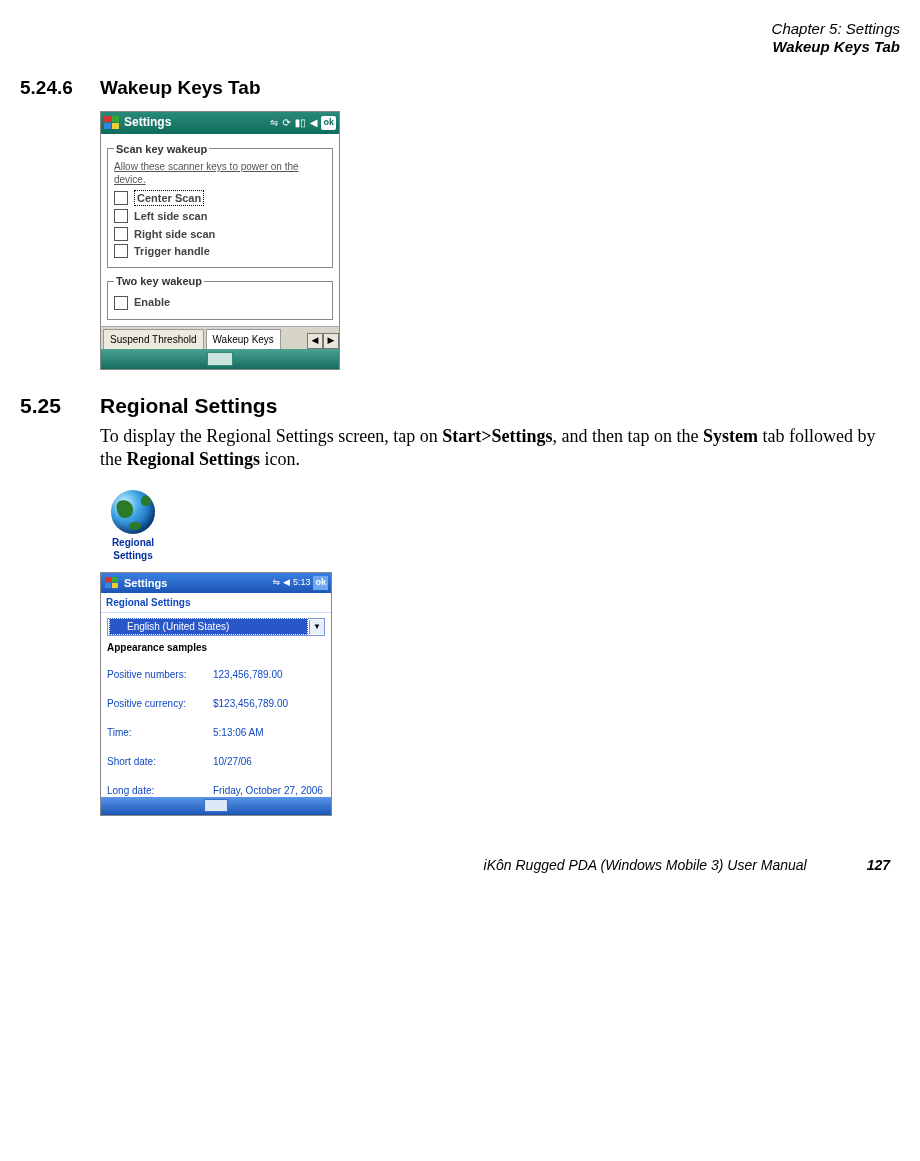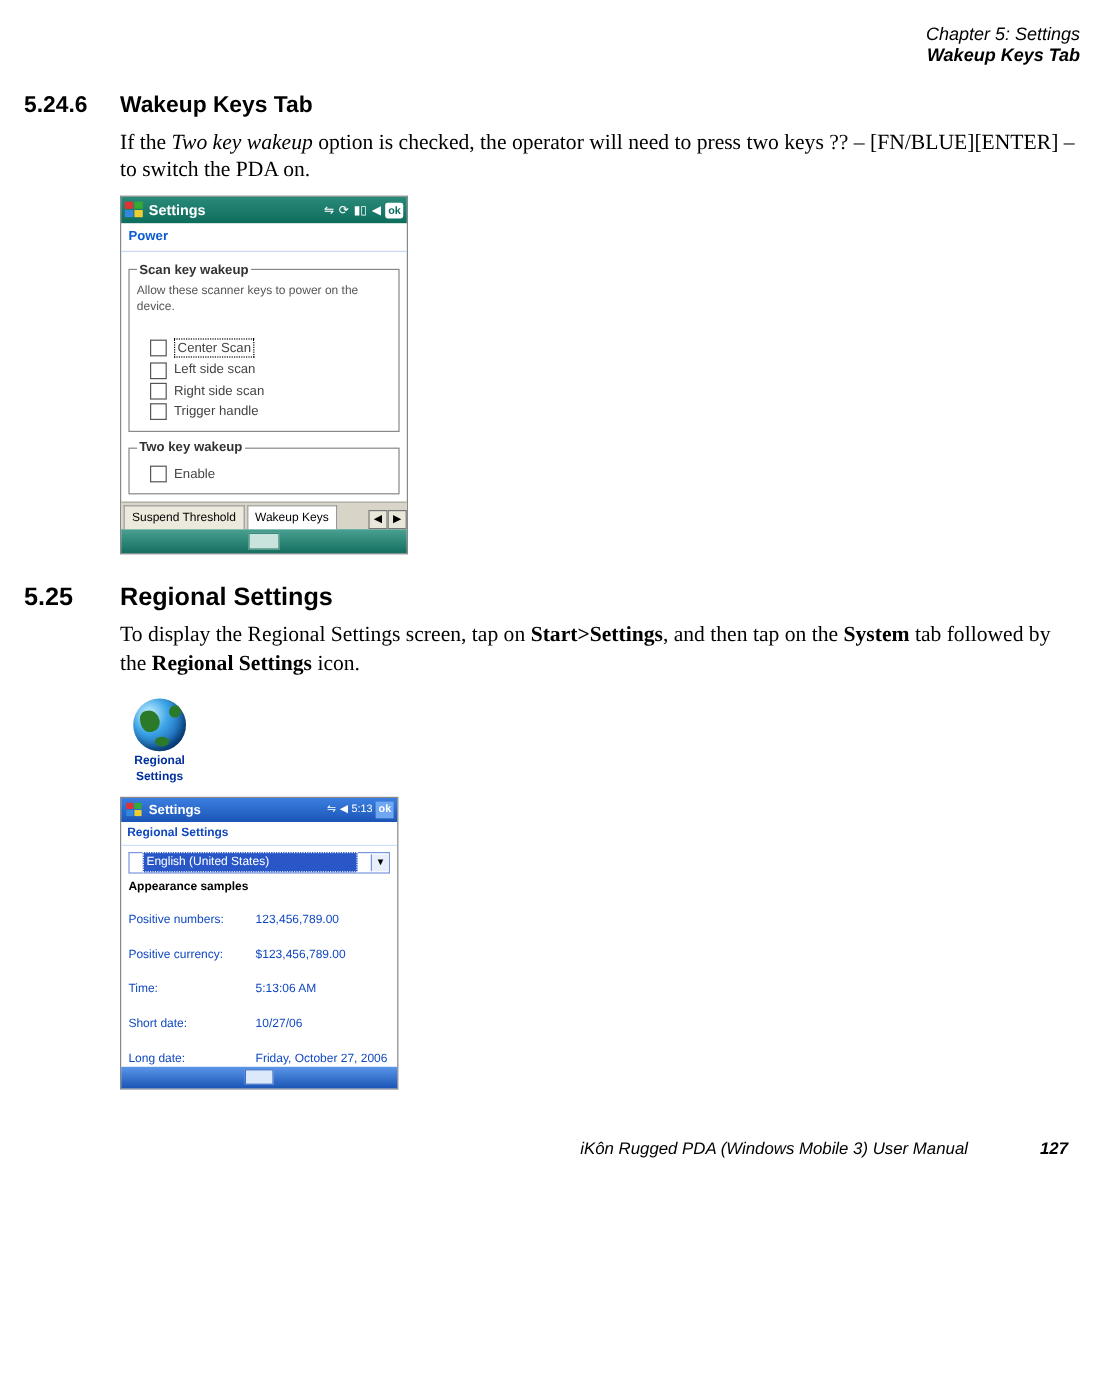--- a/index.html
+++ b/index.html
@@ -80,22 +80,22 @@
     border-bottom: 1px solid #c7d8ef;
     font-size: 11px;
   }
   .pda1-body { padding: 4px 6px 0 6px; color:#444; }
   fieldset.pda-fs {
     border: 1px solid #888;
     margin: 4px 0 6px 0;
     padding: 4px 6px 6px 6px;
   }
   fieldset.pda-fs legend { font-weight: bold; color:#333; font-size:11px; padding: 0 2px;}
-  .help-text { color:#555; font-size:10px; margin-bottom:20px;}
-  .chk-row { display:flex; align-items:center; margin: 3px 11px;}
+  .help-text { color:#555; font-size:10px; margin-bottom:4px;text-decoration:underline;}
+  .chk-row { display:flex; align-items:center; margin: 3px 0; font-weight: bold;}
   .chkbox {
     width: 12px; height: 12px; border: 1px solid #555; margin-right: 6px;
     flex: 0 0 auto; background:#fff;
   }
   .chk-label.selected { border: 1px dotted #000; padding: 0 2px;}
   .tabbar {
     display:flex; align-items:flex-end; height: 22px; background: #d8d4c8;
     border-top: 1px solid #aaa; font-size: 10px;
   }
   .tab {
@@ -159,22 +159,22 @@
   .pda2-tray { display:flex; gap:3px; align-items:center;}
   .tray2 { color:#fff; font-size:9px;}
   .ok2 { background:#6fa7f0; color:#fff; font-size:9px; font-weight:bold; padding:1px 2px;}
   .pda2-sub { color:#1048c0; font-weight:bold; padding:3px 5px; font-size:10px; border-bottom: 1px solid #cfe0ff;}
   .pda2-body { padding: 5px 6px 0 6px; }
   .combo {
     border: 1px solid #7a96df; height: 16px; display:flex; align-items:center;
     margin-bottom: 5px;
   }
   .combo-text {
-    flex:1; background:#2a57c7; color:#fff; padding: 1px 2px;
-    border: 1px dotted #fff; margin:11px; font-size:10px;
+    flex:1; background:#2a57c7; color:#fff; padding: 1px 17px;
+    border: 1px dotted #fff; margin:1px; font-size:10px;
   }
   .combo-btn {
     width: 14px; height: 14px; border-left:1px solid #7a96df;
     background:#e8eefb; text-align:center; font-size:8px; line-height:14px;
   }
   .samples-hdr { font-weight:bold; font-size:10px; color:#000; margin-bottom: 14px;}
   .samples { display:grid; grid-template-columns: 90px 1fr; row-gap: 2px; font-size:10px;gap:16px;}
   .samp-label { color:#1048c0;}
   .samp-val { color:#1048c0;}
   .tabbar2 {
@@ -213,38 +213,34 @@
   <div>Chapter 5:  Settings</div>
   <div class="bold">Wakeup Keys Tab</div>
 </div>
 
 <div class="section-row">
   <div class="section-num">5.24.6</div>
   <div class="section-title">Wakeup Keys Tab</div>
 </div>
 
 <div class="body-text">
-  <p>
-    <span>If the </span><span class="italic">Two key wakeup</span><span> option is checked, the operator will need to press two keys ?? – [FN/BLUE][ENTER] – to switch the PDA on.</span>
-  </p>
 </div>
 
 <div class="pda1">
   <div class="pda1-titlebar">
     <div class="winflag"></div>
     <div class="pda1-title">Settings</div>
     <div class="pda1-icons">
       <span class="tray-ico">⇋</span>
       <span class="tray-ico">⟳</span>
       <span class="tray-ico">▮▯</span>
       <span class="tray-ico">◀</span>
       <span class="ok-btn">ok</span>
     </div>
   </div>
-  <div class="pda1-sub">Power</div>
   <div class="pda1-body">
     <fieldset class="pda-fs">
       <legend>Scan key wakeup</legend>
       <div class="help-text">Allow these scanner keys to power on the device.</div>
       <div class="chk-row">
         <div class="chkbox"></div>
         <span class="chk-label selected">Center Scan</span>
       </div>
       <div class="chk-row">
         <div class="chkbox"></div>

